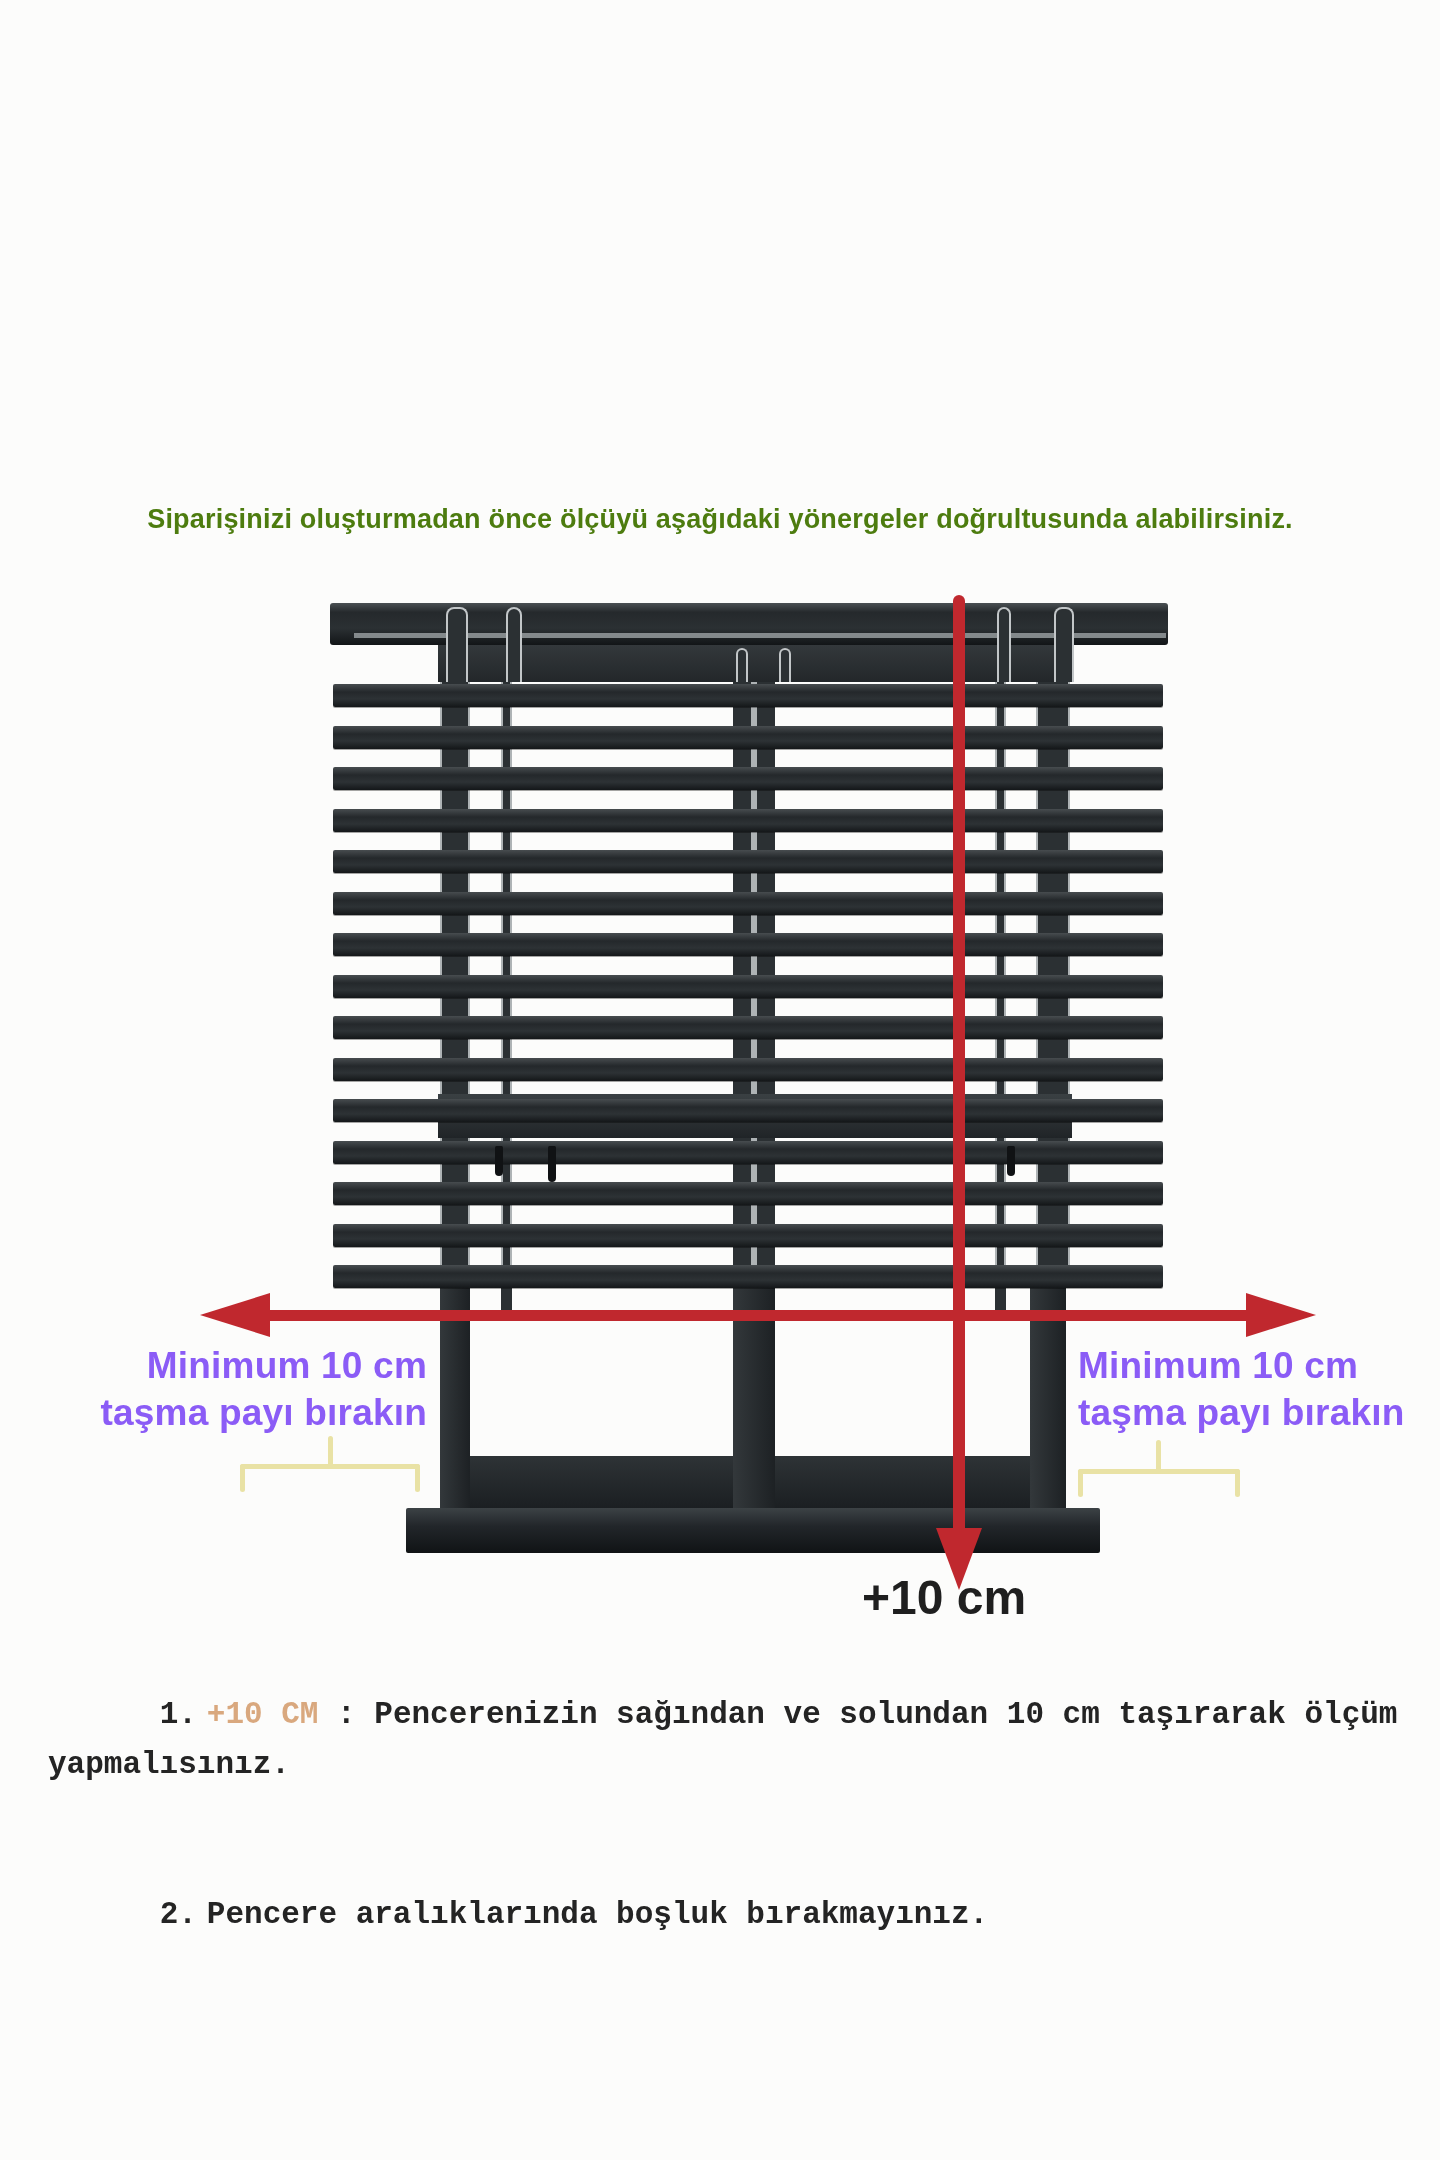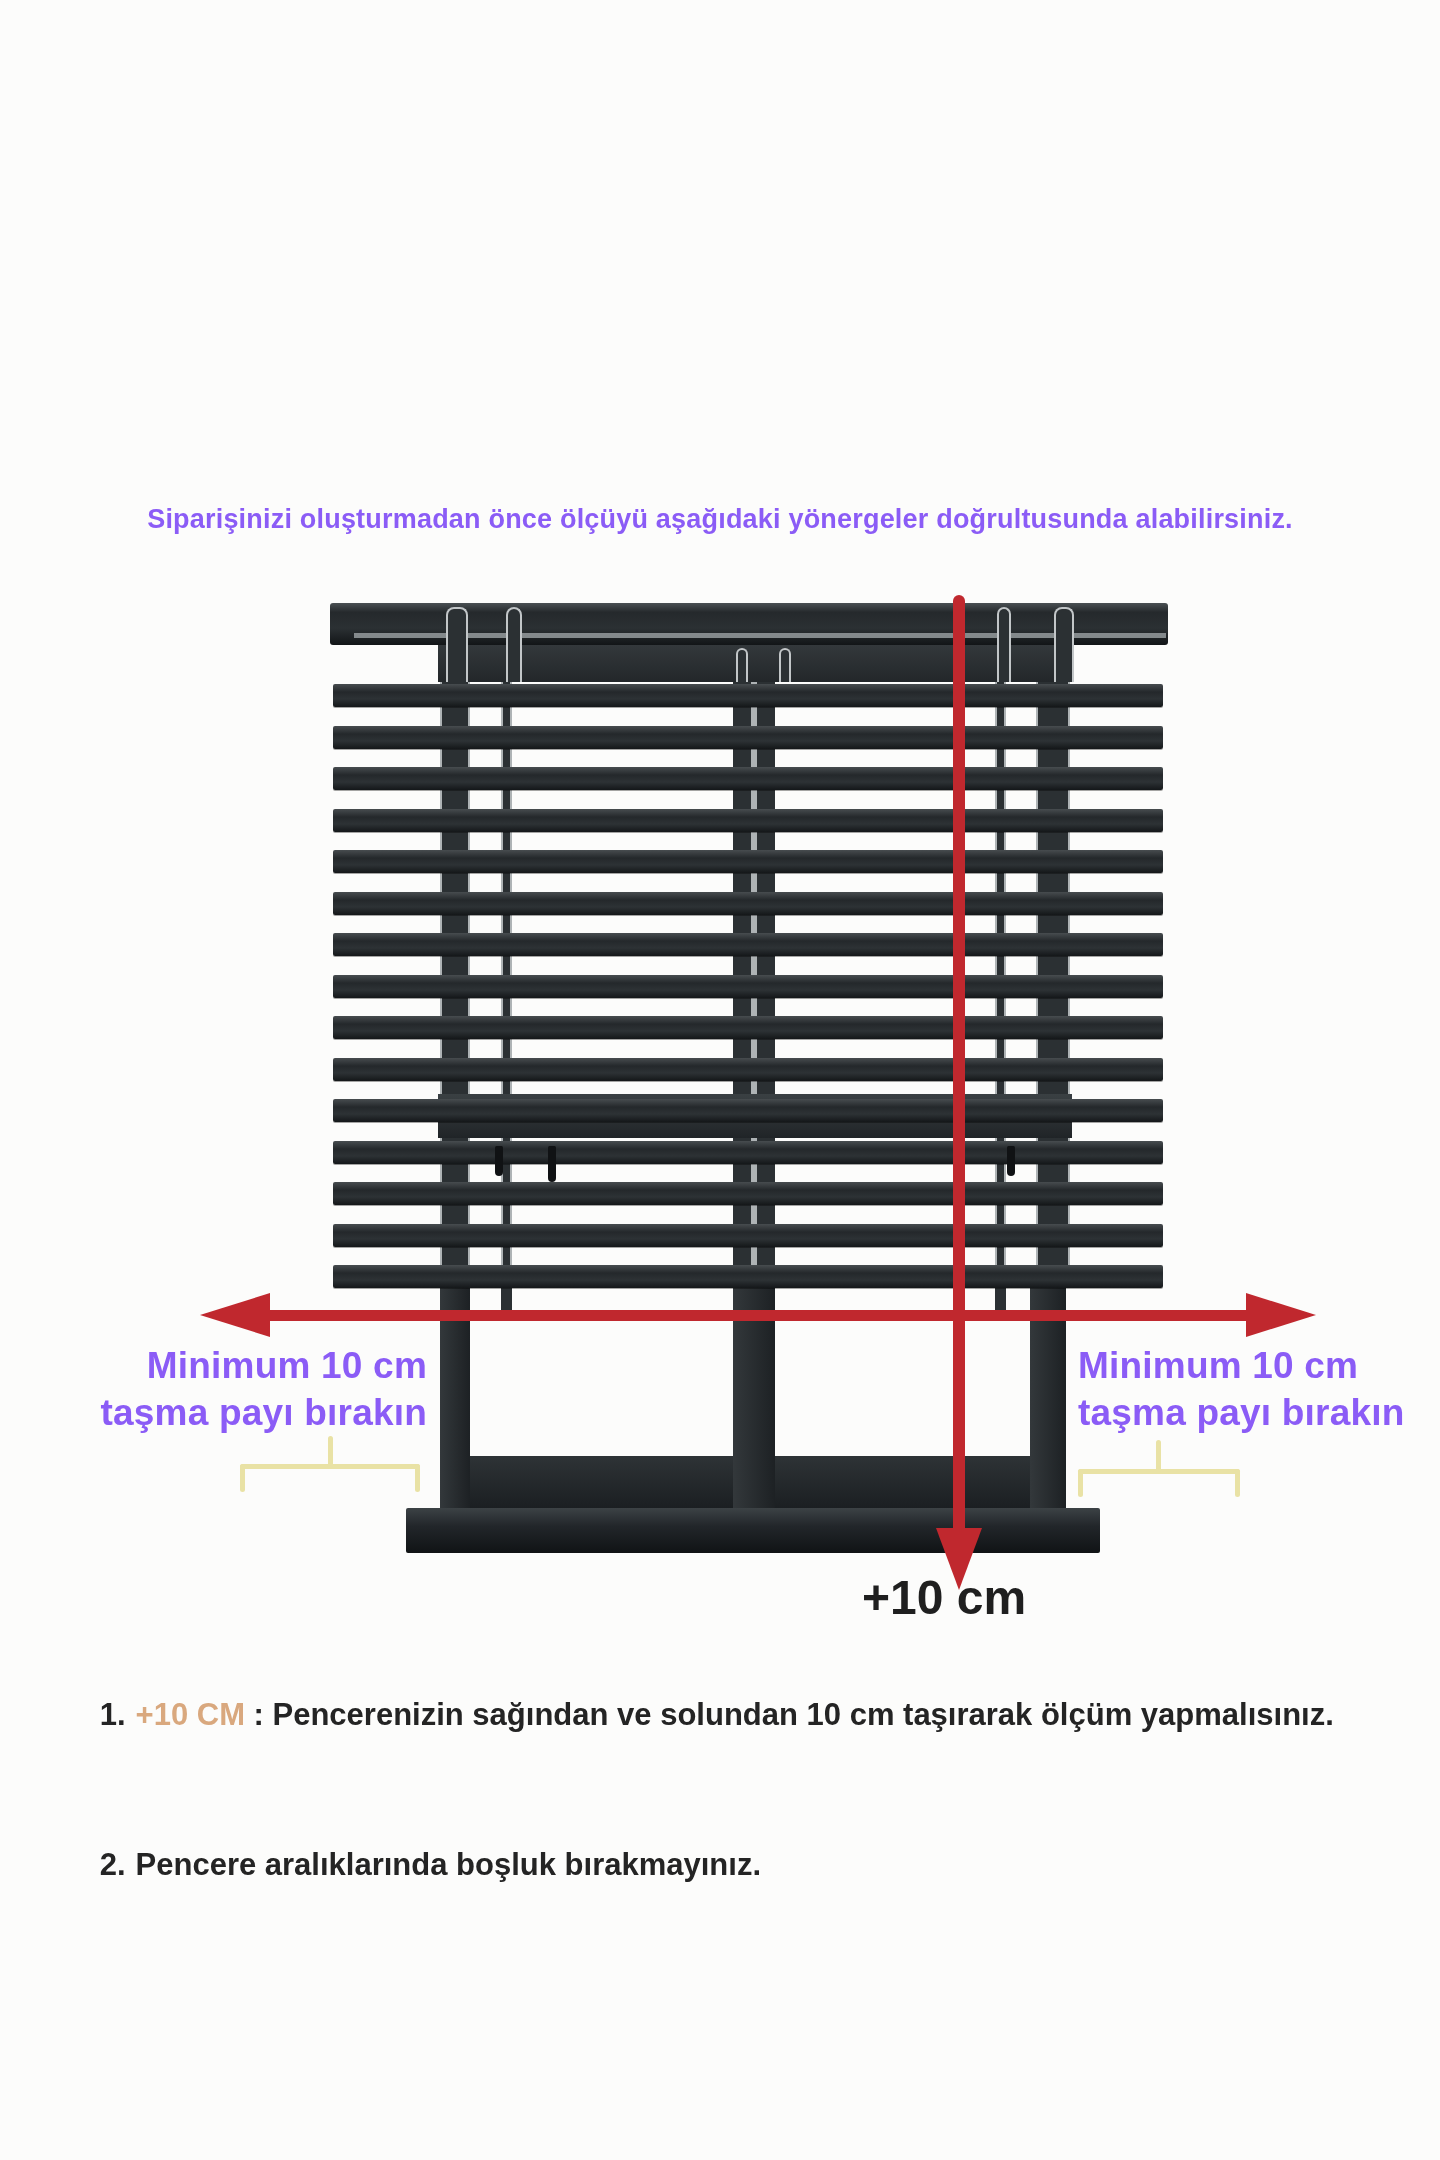--- a/index.html
+++ b/index.html
@@ -11,21 +11,21 @@
   }
   
   .title{
     position:absolute;top:420px;left:0;width:100%;
     text-align:center;font-size:47px;font-weight:600;letter-spacing:.5px;
     color:#232323;margin:0;
   }
   .subtitle{
     position:absolute;top:504px;left:0;width:100%;
     text-align:center;font-size:27px;font-weight:600;letter-spacing:.2px;
-    color:#8b5cf6;margin:0;
+    color:#4d7c0f;margin:0;
   }
   
   .abs{position:absolute;}
   .headrail{
     left:330px;top:603px;width:838px;height:42px;border-radius:3px;
     background:linear-gradient(#4a5053 0%,#25292c 22%,#2b3033 60%,#121517 100%);
     z-index:30;
   }
   .headrail-line{
     left:354px;top:633px;width:812px;height:5px;
@@ -116,21 +116,21 @@
   .min-label.right{left:1078px;width:420px;text-align:left;}
   .plus-label{
     position:absolute;left:794px;top:1570px;width:300px;text-align:center;
     font-size:48px;font-weight:600;color:#1f1f1f;z-index:60;
   }
   
   .instructions{
     position:absolute;left:48px;top:1640px;width:1360px;
     font-size:31px;font-weight:600;color:#242424;z-index:60;
   }
-  .instr-line{white-space:pre-wrap;line-height:50px;}
+  .instr-line{white-space:pre-wrap;line-height:50px;font-family:Liberation Mono, monospace;}
   .instr-line .num{margin-right:10px;}
   .instr-line .hl{color:var(--tan,#d9a87e);}
 </style>
 </head>
 <body>
 
 <div class="page">
 
   <p class="subtitle">Siparişinizi oluşturmadan önce ölçüyü aşağıdaki yönergeler doğrultusunda alabilirsiniz.</p>
 

